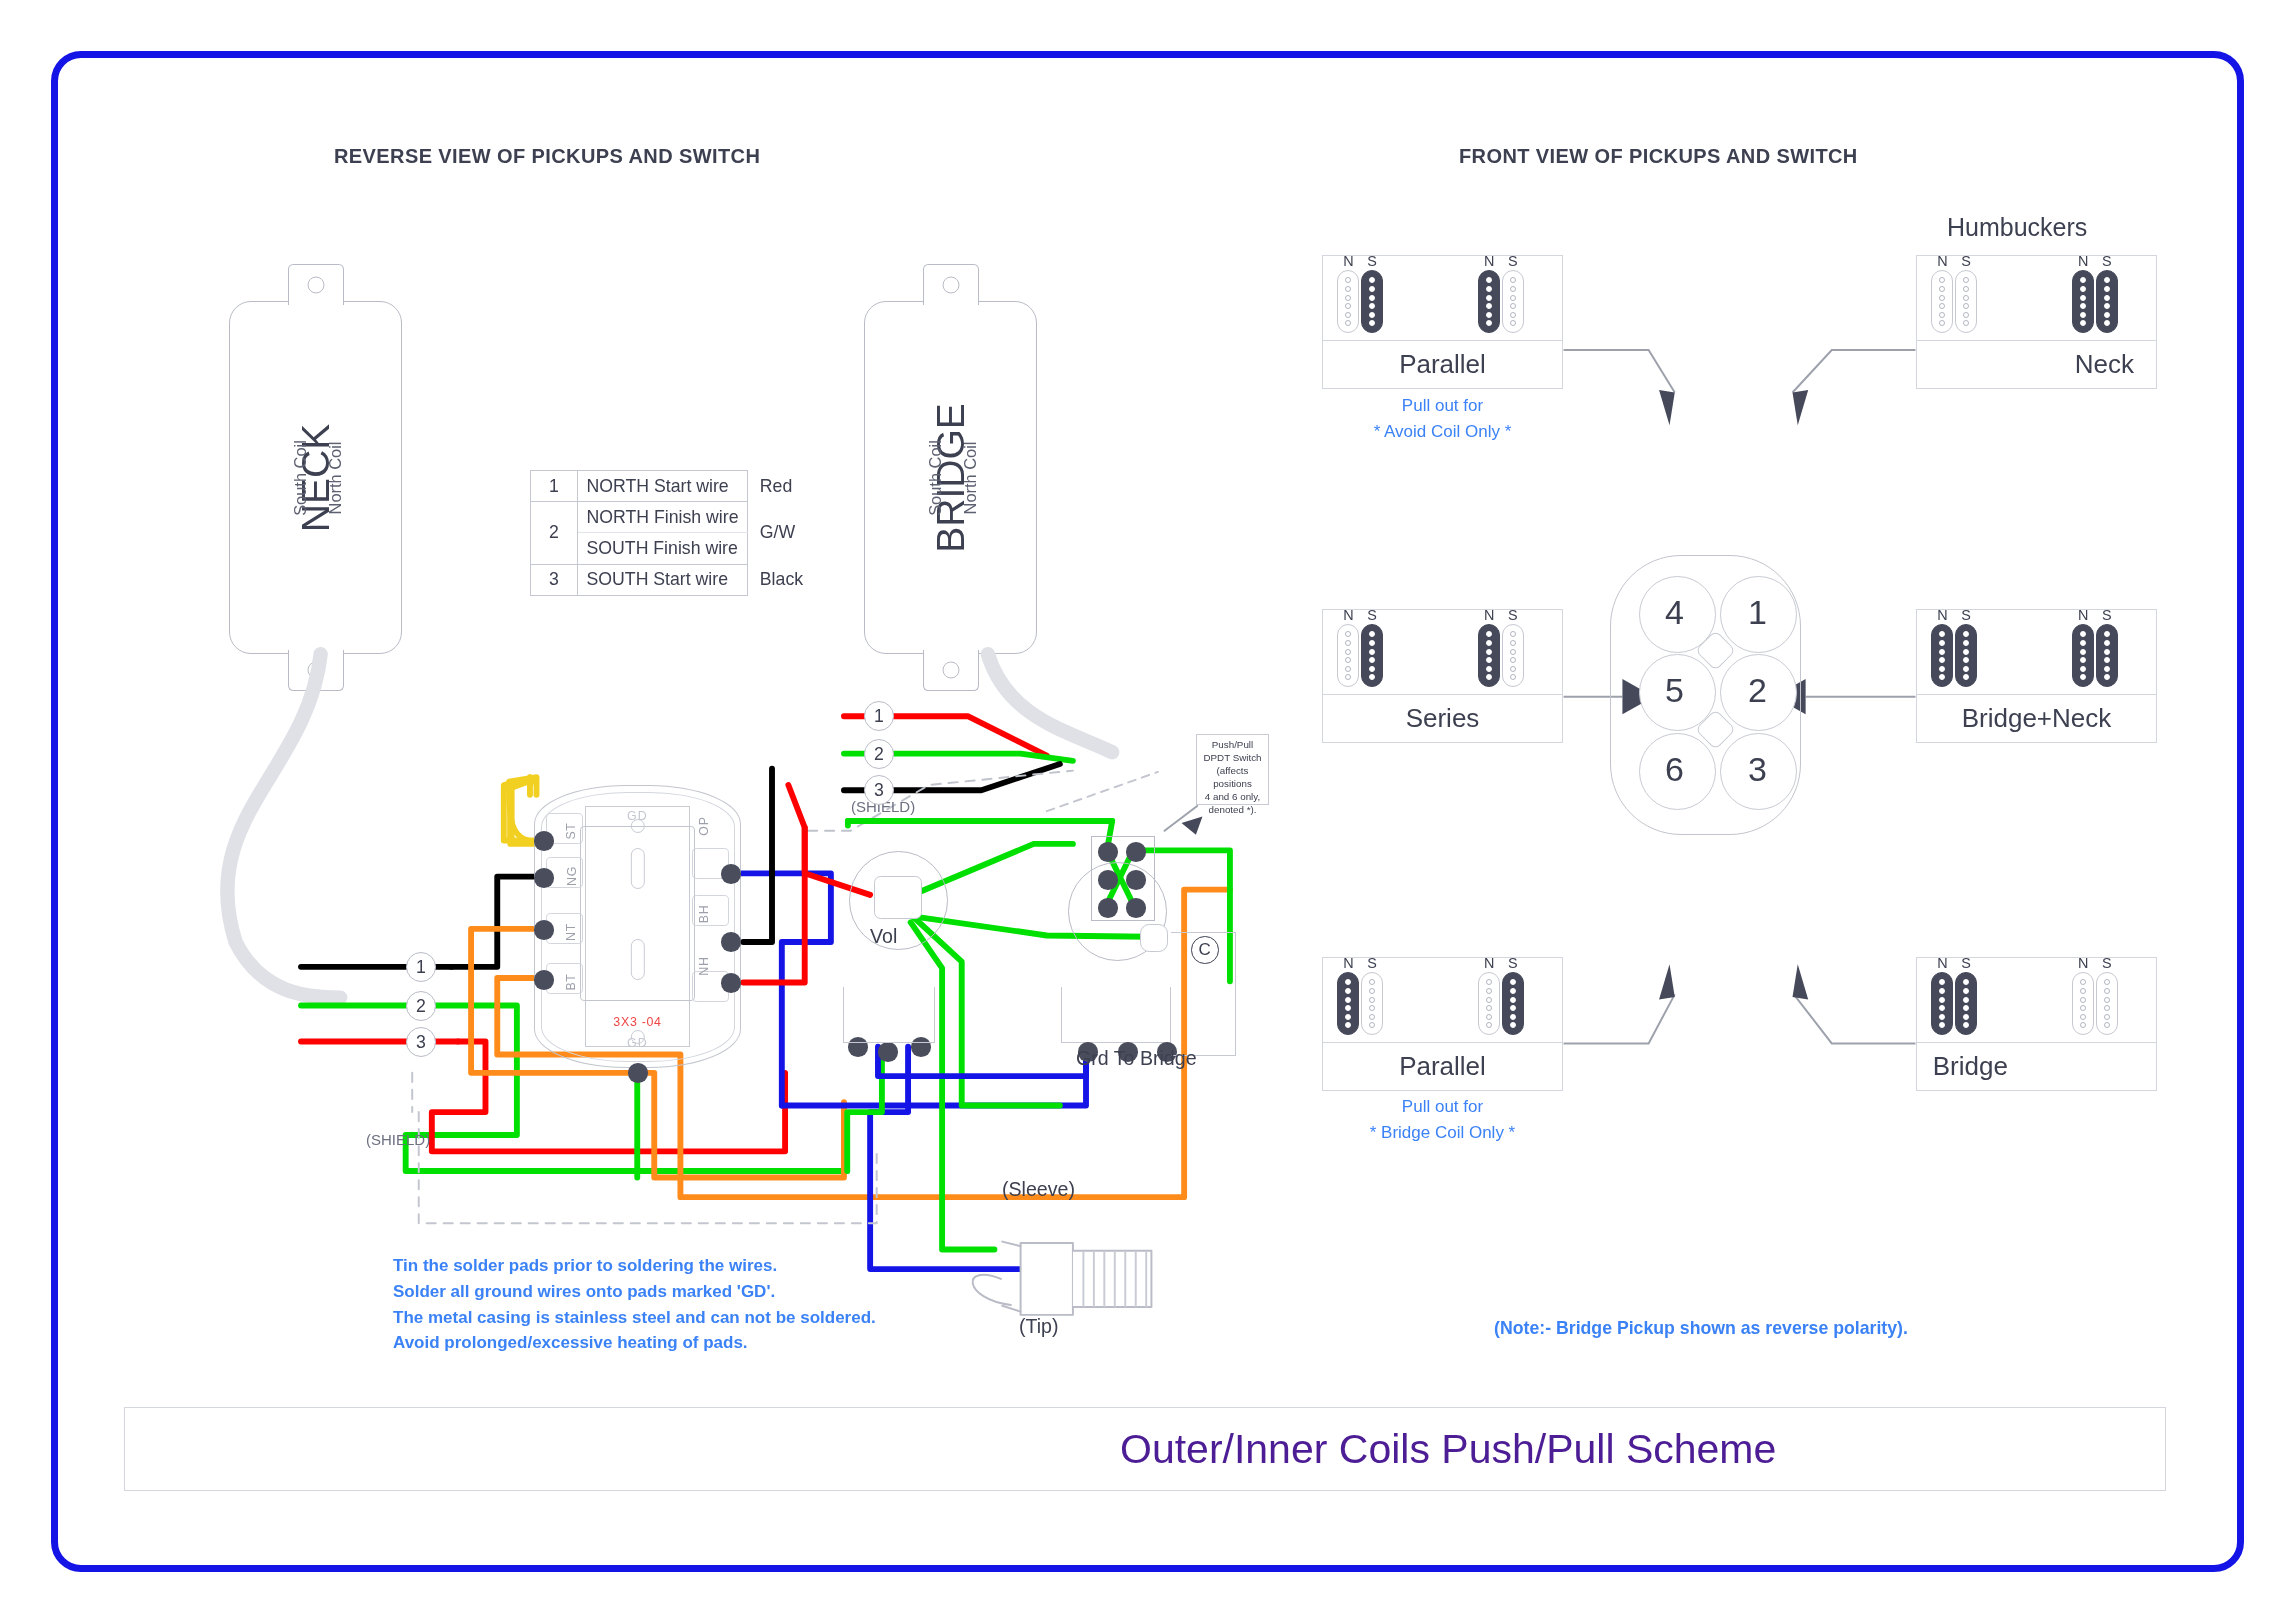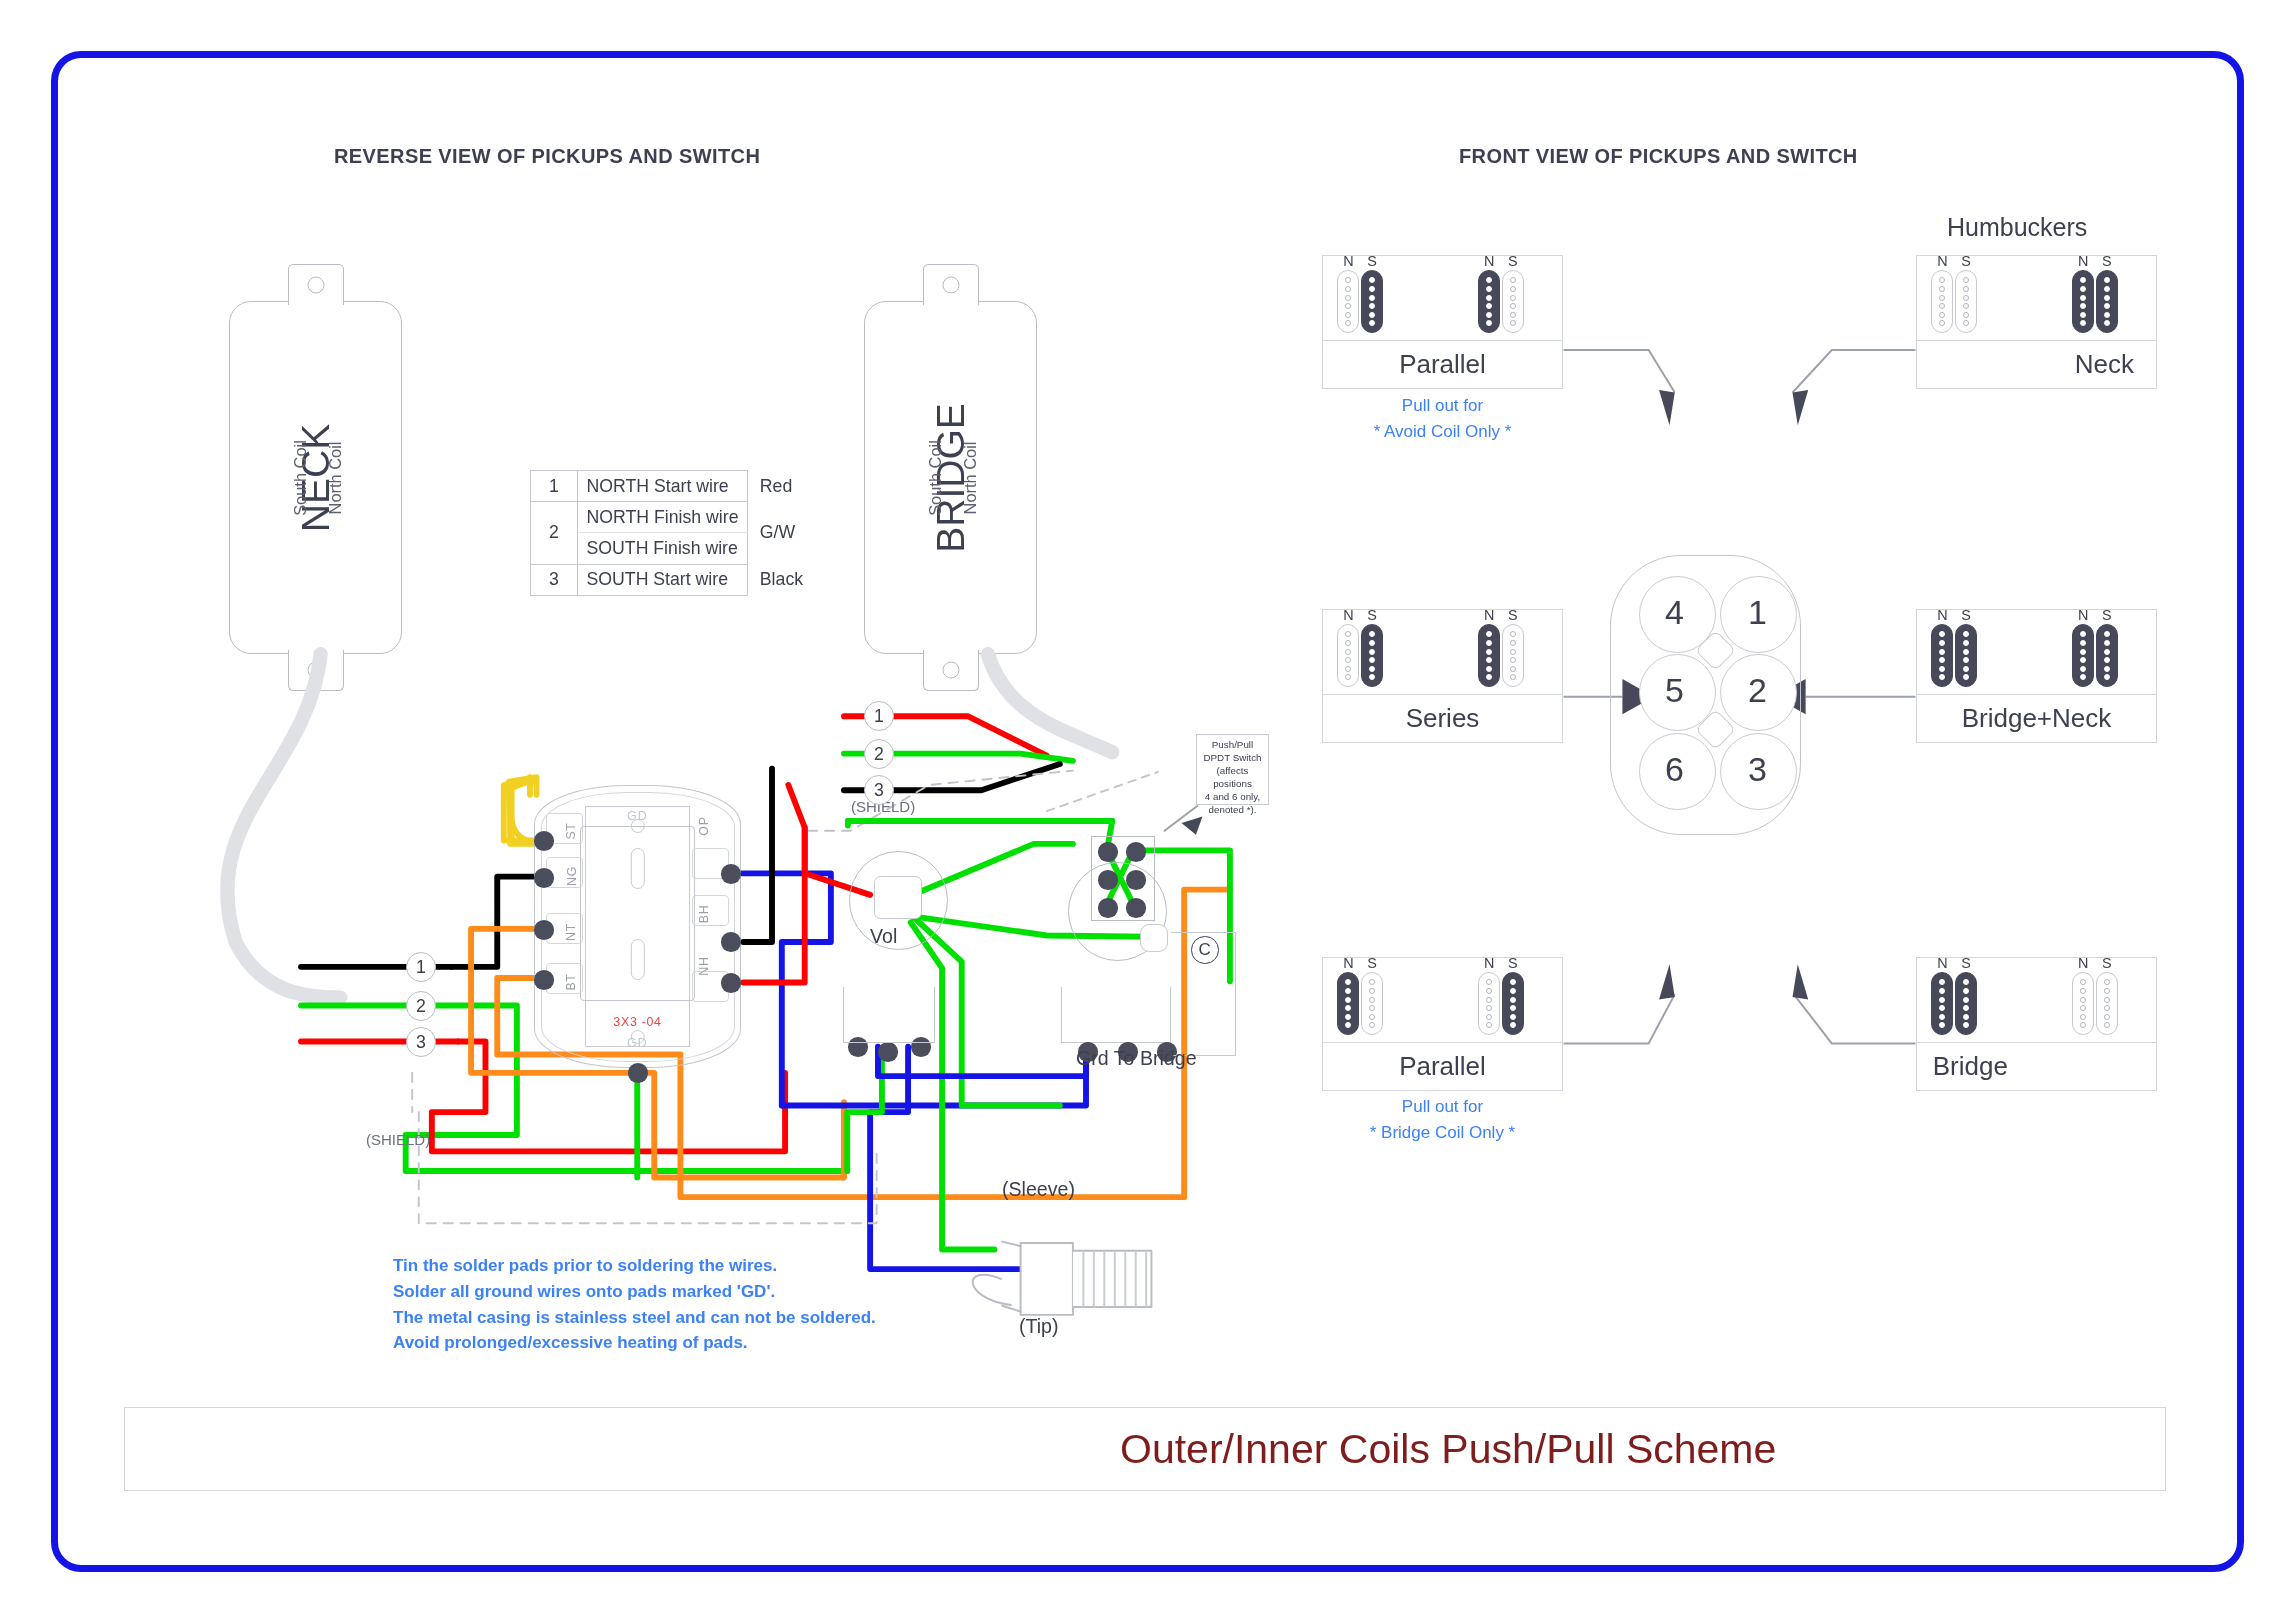--- a/index.html
+++ b/index.html
@@ -62,21 +62,21 @@
   
   .gate{position:absolute;left:1610px;top:555px;width:191px;height:280px;border:1.3px solid #c2c5cd;border-radius:71px;box-sizing:border-box;}
   .cav{position:absolute;width:77px;height:77px;border:1.3px solid #c8cbd3;border-radius:50%;box-sizing:border-box;background:#fff;}
   .gn{position:absolute;font-size:34px;color:#3d4050;z-index:4;}
   .dia{position:absolute;width:29px;height:29px;border:1.3px solid #c8cbd3;box-sizing:border-box;transform:rotate(45deg);border-radius:6.5px;background:#fff;}
   .note{position:absolute;font-size:17px;line-height:1.52;color:#3b82f6;}
   .ctr{text-align:center;}
 
   .titlebar{position:absolute;left:124px;top:1407px;width:2042px;height:84px;border:1.3px solid #d3d6dd;box-sizing:border-box;background:#fff;}
   .t1{position:absolute;left:39px;top:50%;transform:translateY(-50%);font-size:41px;color:#3d4050;white-space:nowrap;}
-  .t2{position:absolute;left:995px;top:50%;transform:translateY(-50%);font-size:41px;color:#7f1d1d;white-space:nowrap;}
+  .t2{position:absolute;left:995px;top:50%;transform:translateY(-50%);font-size:41px;color:#4c1d95;white-space:nowrap;}
 
   .wnum{position:absolute;width:30px;height:30px;border:1.3px solid #b9bcc6;border-radius:50%;background:#fff;box-sizing:border-box;display:flex;align-items:center;justify-content:center;font-size:17.7px;color:#3d4050;z-index:6;}
   .shield{position:absolute;font-size:15px;color:#6c7080;}
   .ppbox{position:absolute;left:1196px;top:734px;width:73px;height:71px;border:1.3px solid #c8cbd3;box-sizing:border-box;font-size:9.8px;line-height:1.32;color:#3d4050;text-align:center;padding-top:3.9px;}
   .cap{position:absolute;width:27.5px;height:27.5px;border:1.6px solid #3d4050;border-radius:50%;box-sizing:border-box;display:flex;align-items:center;justify-content:center;font-size:17px;color:#3d4050;}
   svg{position:absolute;left:0;top:0;overflow:visible;}
 </style>
 </head>
 <body>
 
@@ -707,19 +707,20 @@
   <div class="cav" style="left:1720px;top:733px;"></div>
   <div class="dia" style="left:1701px;top:636px;"></div>
   <div class="dia" style="left:1701px;top:715px;"></div>
   <div class="gn" style="left:1665px;top:593px;">4</div>
   <div class="gn" style="left:1665px;top:671px;">5</div>
   <div class="gn" style="left:1665px;top:750px;">6</div>
   <div class="gn" style="left:1748px;top:593px;">1</div>
   <div class="gn" style="left:1748px;top:671px;">2</div>
   <div class="gn" style="left:1748px;top:750px;">3</div>
 
+  <div class="note ctr" style="left:1387px;top:1315px;width:628px;font-size:17.7px;font-weight:bold;">(Note:- Bridge Pickup shown as reverse polarity).</div>
 
   <div class="titlebar">
     <div class="t2">Outer/Inner Coils Push/Pull Scheme</div>
   </div>
 
 </div>
 
 
 </body></html>

